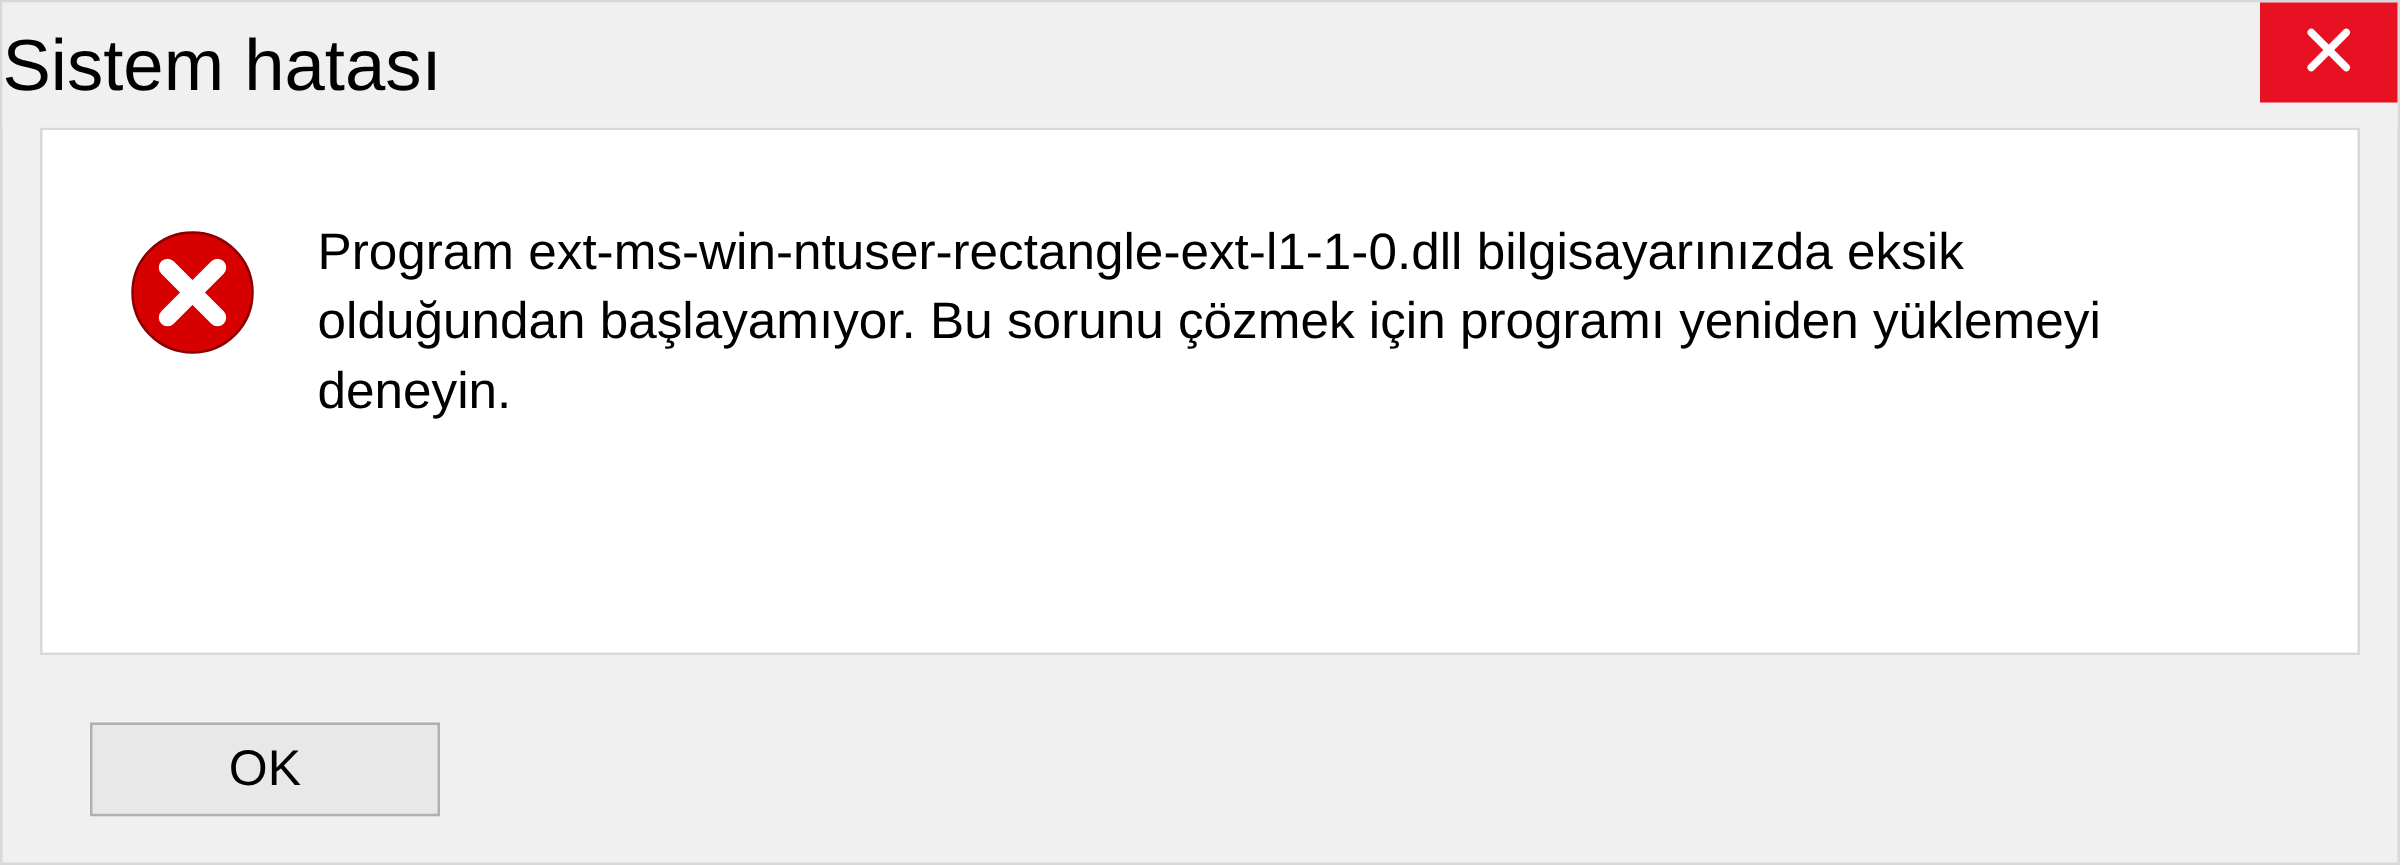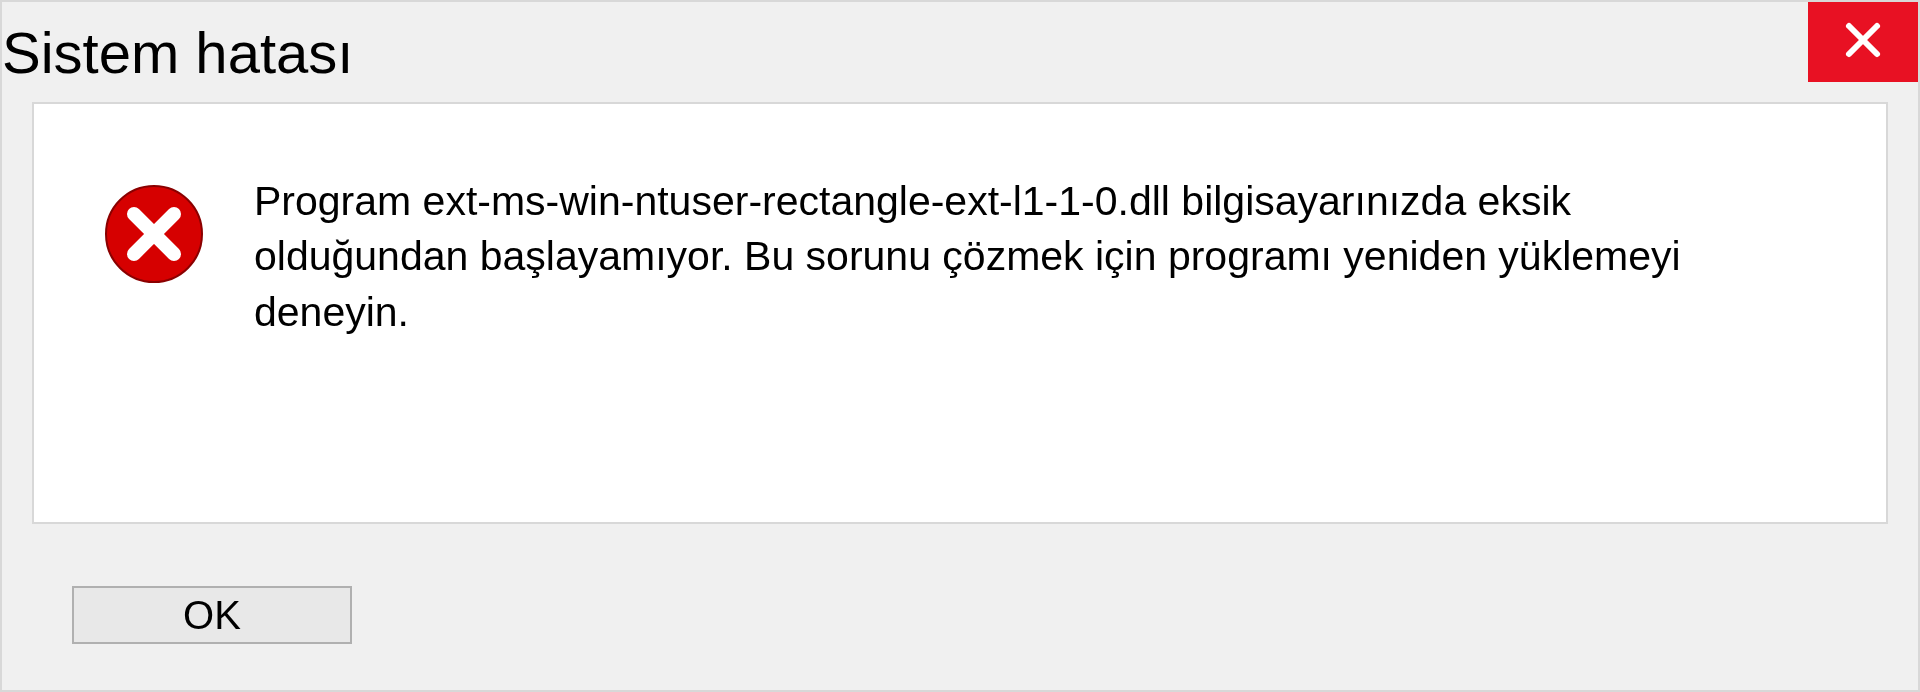--- a/index.html
+++ b/index.html
@@ -86,21 +86,21 @@
     }
     .watermark {
       font-size: 64px;
       font-weight: 900;
       color: #e30613;
       letter-spacing: 1px;
       font-family: Arial, sans-serif;
     }
     .ok-button {
       width: 280px;
-      height: 58px;
+      height: 75px;
       background: #e8e8e8;
       border: 2px solid #b0b0b0;
       font-size: 40px;
       cursor: pointer;
       display: flex;
       align-items: center;
       justify-content: center;
       color: #000000;
     }
   </style>

